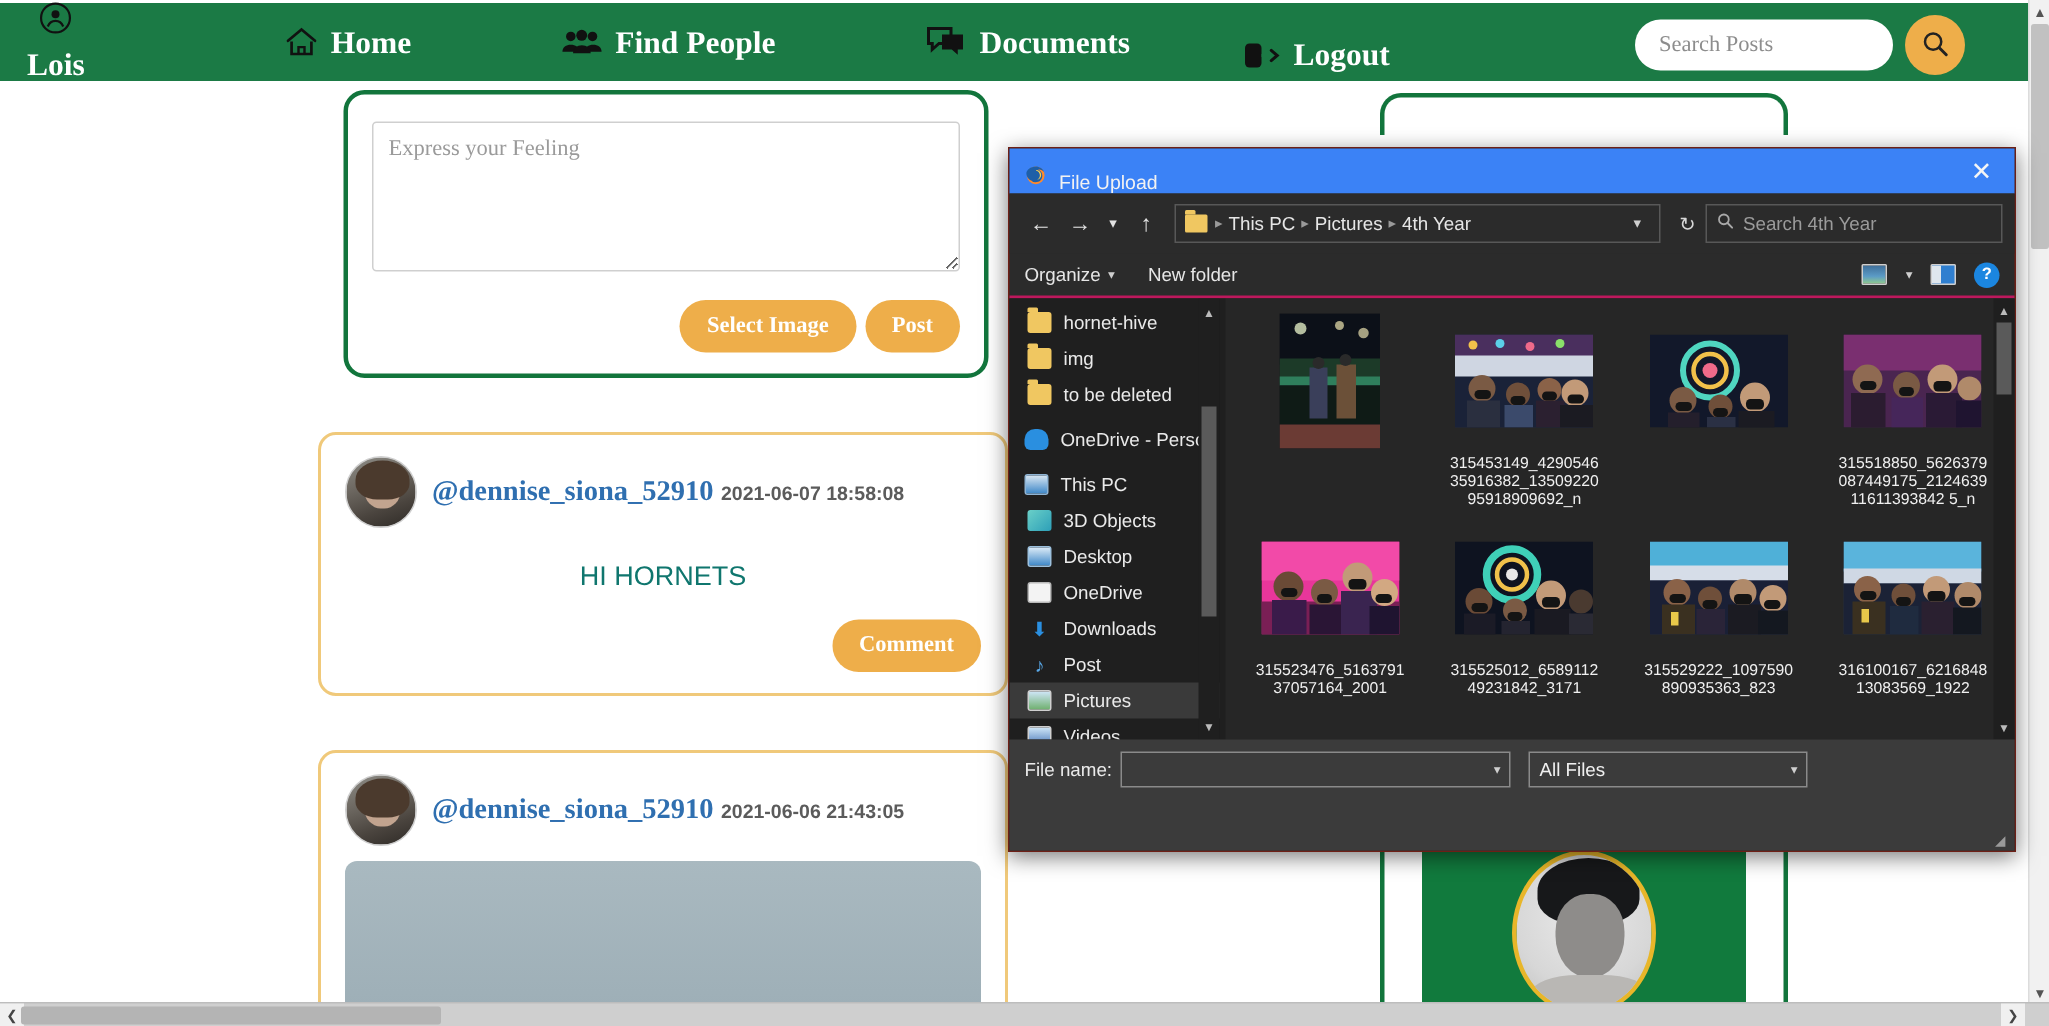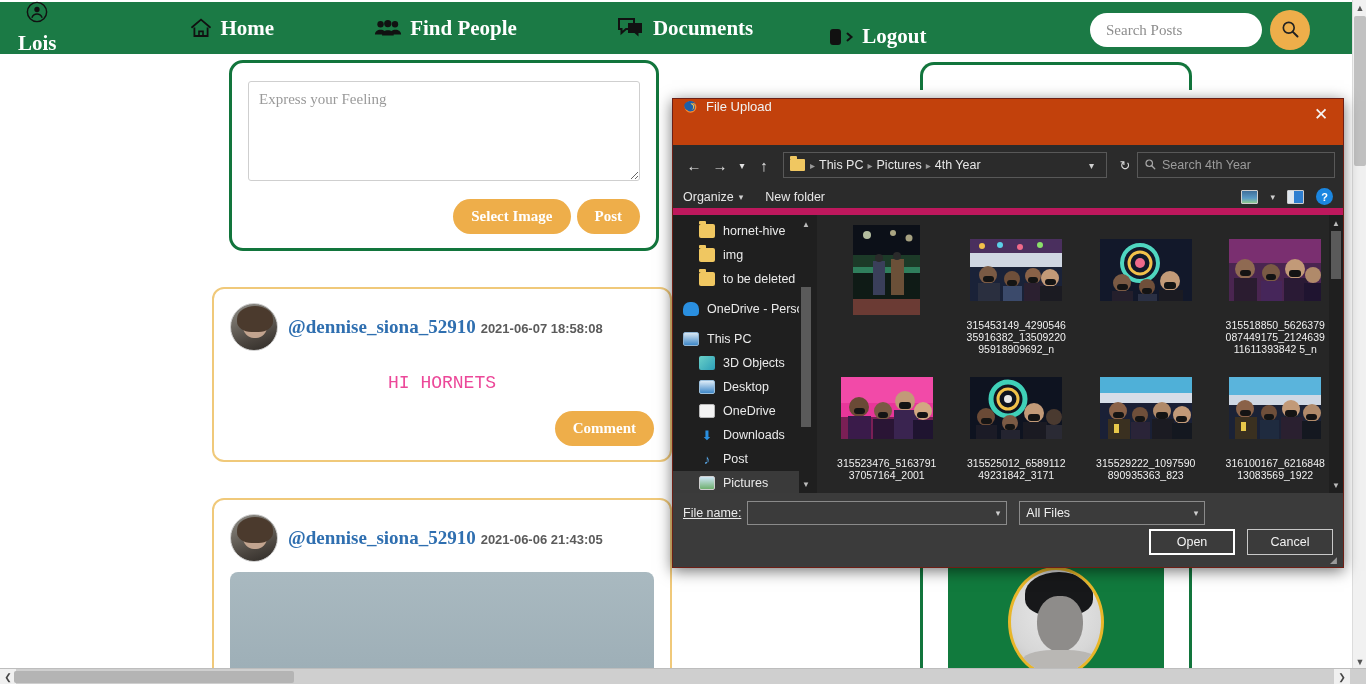--- a/index.html
+++ b/index.html
@@ -142,23 +142,23 @@
   .post-time {
     color: #5b5b5b;
     font-size: 13px;
     font-weight: bold;
     font-family: "Liberation Sans", sans-serif;
     margin-left: 5px;
   }
   .post-body {
     text-align: center;
     font-size: 18px;
-    color: #ec4899;
+    color: #0f766e;
     padding: 22px 0 6px 0;
-    font-family: Liberation Mono, monospace;
+    font-family: Liberation Sans, sans-serif;
   }
   .post-actions { display: flex; justify-content: flex-end; margin-top: 12px; }
   .post-image {
     margin-top: 10px;
     width: 100%; height: 160px;
     border-radius: 8px;
     background: linear-gradient(180deg,#a9b9c0 0%,#9fb0b8 55%,#94a7b0 100%);
   }
 
   
@@ -259,23 +259,23 @@
     left: 672px; top: 98px;
     width: 672px; height: 470px;
     background: #2b2b2b;
     border: 1px solid #6d1f16;
     box-shadow: 0 3px 14px rgba(0,0,0,0.55);
     font-family: "Liberation Sans", sans-serif;
     color: #e8e8e8;
     display: flex; flex-direction: column;
   }
   .dlg-title {
-    height: 46px;
-    background: #c2410c;
-    display: flex; align-items: flex-start;
+    height: 30px;
+    background: #3b82f6;
+    display: flex; align-items: flex-end;
     padding: 0 0 0 10px;
     flex: 0 0 auto;
   }
   .dlg-title-text {
     font-size: 13px; color: #f2f2f2;
     margin-left: 8px;
   }
   .dlg-close {
     margin-left: auto; width: 44px; height: 30px;
     display: flex; align-items: center; justify-content: center;
@@ -326,21 +326,21 @@
     display: flex; align-items: center;
     padding: 0 6px; gap: 6px;
     flex: 0 0 auto;
   }
   .searchbox .ph { font-size: 12.5px; color: #9b9b9b; }
 
   .dlg-toolbar {
     height: 30px; flex: 0 0 auto;
     display: flex; 
     padding: 0 10px;
-    border-bottom: 7px solid #be185d;
+    border-bottom: 2px solid #be185d;
   }
   .tb-item { font-size: 12.5px; color: #e6e6e6; cursor: pointer; display:flex; align-items:center; gap:5px; }
   .tb-gap { width: 22px; }
   .tb-right { margin-left: auto; display: flex; align-items: center; gap: 12px; }
   .icon-view {
     width: 17px; height: 14px; border: 1px solid #cfcfcf; border-radius: 1px;
     background: linear-gradient(180deg,#3f6f9a 0%,#5b9bc6 60%,#8fc98f 100%);
     cursor: pointer;
   }
   .icon-pane {
@@ -364,21 +364,21 @@
   
   .tree {
     width: 140px; flex: 0 0 auto;
     background: #1f1f1f;
     position: relative;
     overflow: hidden;
     padding-top: 4px;
   }
   .tree-row {
     height: 24px; display: flex; align-items: center;
-    gap: 8px; padding-left: 26px;
+    gap: 8px; padding-left: 12px;
     font-size: 12.5px; color: #eaeaea;
     white-space: nowrap; cursor: pointer;
   }
   .tree-row.lvl0 { padding-left: 10px; }
   .tree-row.selected { background: #3a3a3a; }
   .ti { width: 16px; height: 14px; flex: 0 0 auto; border-radius: 2px; }
   .ti.folder { background: #f0c761; position: relative; }
   .ti.folder::before { content:""; position:absolute; left:0; top:-3px; width:7px; height:3px; background:#f0c761; border-radius:1px 1px 0 0; }
   .ti.cloud { background: #2a8fe0; border-radius: 7px 7px 4px 4px; }
   .ti.pc { background: linear-gradient(180deg,#d8e6f2 0%,#3f88c8 100%); border: 1px solid #8fb4d4; }
@@ -459,21 +459,21 @@
 
   
   .dlg-footer {
     flex: 0 0 auto;
     height: 74px;
     background: #3b3b3b;
     padding: 8px 10px 0 10px;
     position: relative;
   }
   .fn-row { display: flex; align-items: center; }
-  .fn-label { font-size: 12.5px; color: #eaeaea; margin-right: 6px; text-decoration: underline; }
+  .fn-label { font-size: 12.5px; color: #eaeaea; margin-right: 6px; }
   .fn-input {
     width: 260px; height: 24px;
     background: #3b3b3b;
     border: 1px solid #8a8a8a;
     display: flex; align-items: center;
     padding: 0 6px;
     font-size: 12.5px; color: #f0f0f0;
   }
   .fn-input .cv { margin-left: auto; color: #cfcfcf; font-size: 9px; }
   .fn-type {
@@ -967,19 +967,15 @@
       <span class="fn-label">File name:</span>
       <div class="fn-input">
         <span></span>
         <span class="cv">▾</span>
       </div>
       <div class="fn-type">
         <span>All Files</span>
         <span class="cv">▾</span>
       </div>
     </div>
-    <div class="btn-row">
-      <button class="dlg-btn primary">Open</button>
-      <button class="dlg-btn">Cancel</button>
-    </div>
     <div class="grip">◢</div>
   </div>
 </div>
 
 </body></html>

